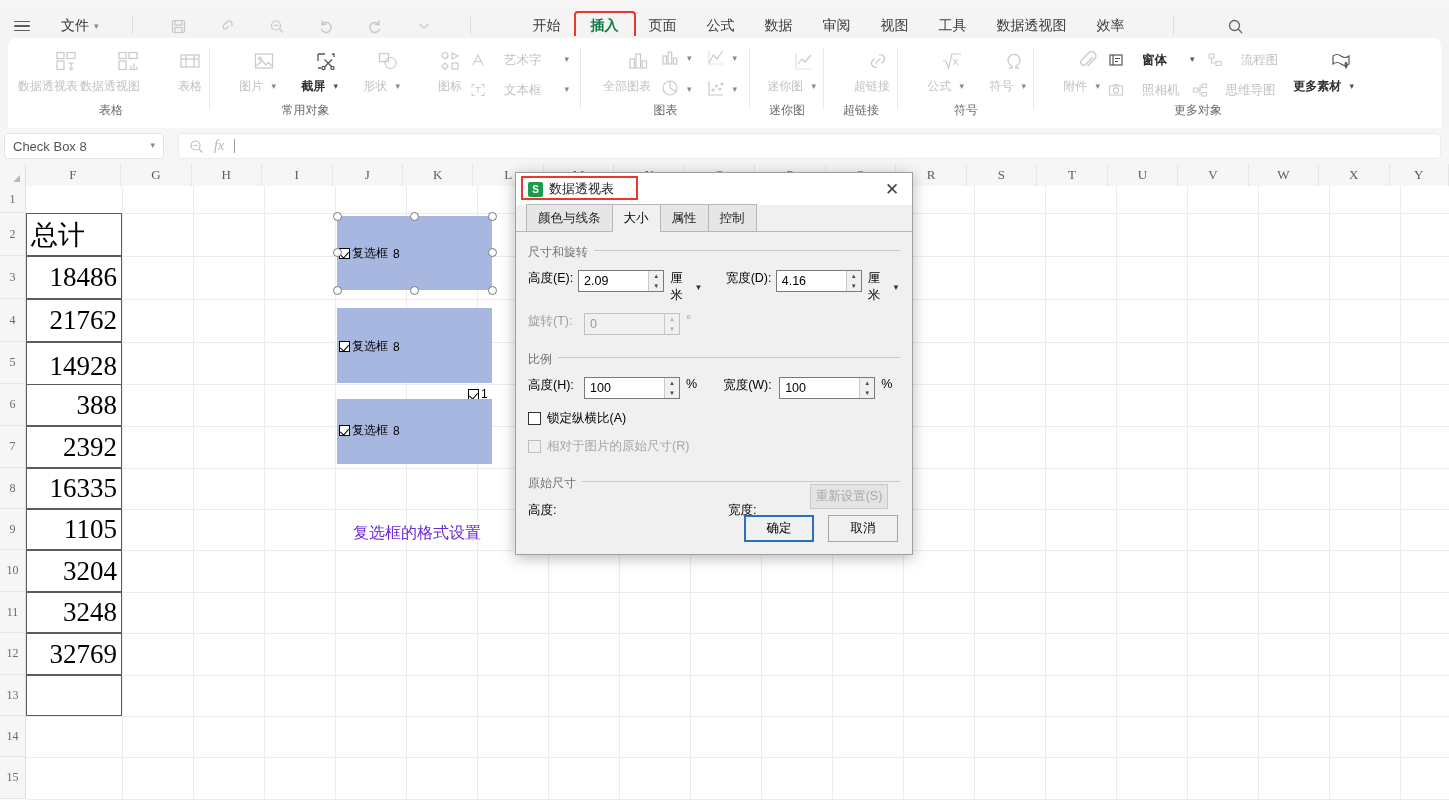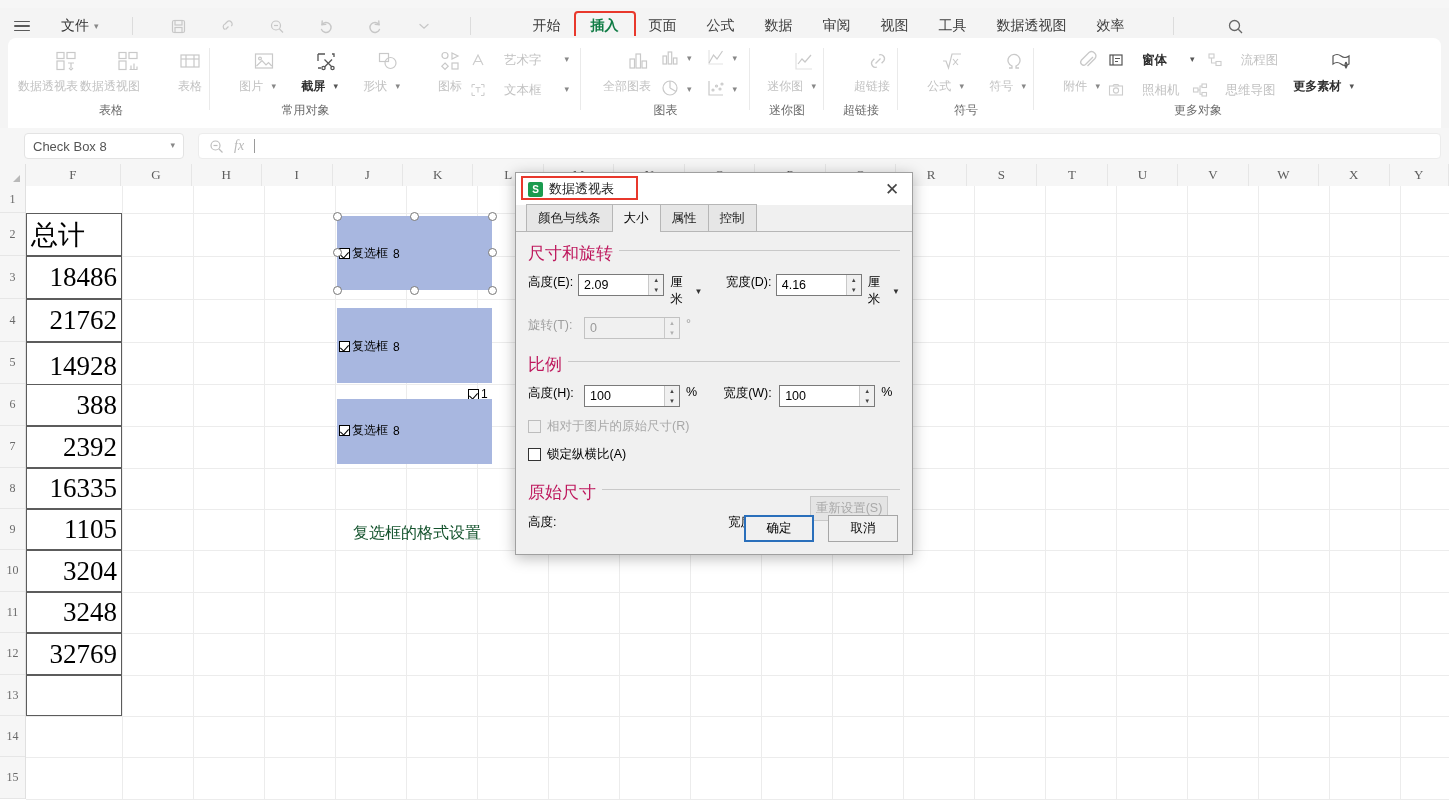--- a/index.html
+++ b/index.html
@@ -83,21 +83,21 @@
   .chart-grid { display:flex; align-items:flex-start;}
   .cg-col { display:flex; flex-direction:column; align-items:center; gap:1px;}
   .cg-cell { display:flex; align-items:center; gap:2px; height:30px; padding:0 7px; cursor:pointer; color:#c9c9c9;}
 
   
   .fbar {
     position:absolute; top:128px; left:0; width:1449px; height:36px; background:#f6f6f6;
     display:flex; align-items:center;
   }
   .namebox {
-    margin-left:24px; width:160px; height:26px; background:#fff; border:1px solid #e3e3e3; border-radius:4px;
+    margin-left:4px; width:160px; height:26px; background:#fff; border:1px solid #e3e3e3; border-radius:4px;
     display:flex; align-items:center; justify-content:space-between; padding:0 8px;
     font-size:13px; color:#555; cursor:pointer;
   }
   .fx-area{
     margin-left:14px; flex:1; height:26px; background:#fff; border:1px solid #ececec; border-radius:4px;
     display:flex; align-items:center; gap:10px; padding:0 10px; margin-right:8px;
   }
   .fx-area .gl { color:#bdbdbd; display:flex; align-items:center;}
   .fx-caret { width:1px; height:14px; background:#9a9a9a; }
 
@@ -148,21 +148,21 @@
   }
   .cbx::after{
     content:""; position:absolute; left:2px; top:1px; width:4px; height:7px;
     border:solid #000; border-width:0 1.6px 1.6px 0; transform: rotate(42deg);
   }
   .handle {
     position:absolute; width:9px; height:9px; border-radius:50%;
     background:#fff; border:1px solid #777;
   }
   .red-note {
-    position:absolute; font-size:16px; color:#14532d; white-space:nowrap;
+    position:absolute; font-size:16px; color:#6d28d9; white-space:nowrap;
     font-family:"Liberation Sans","DejaVu Sans",sans-serif;
   }
 
   
   .dialog {
     position:absolute; left:515px; top:172px; width:398px; height:383px;
     background:#f0f0f0; border:1px solid #a0a0a0;
     box-shadow: 0 3px 14px rgba(0,0,0,.28);
   }
   .dlg-title {
@@ -184,21 +184,21 @@
   }
   .dlg-tabs { display:flex; align-items:flex-end; height:27px; padding-left:10px; background:#f0f0f0;
     border-bottom:1px solid #b6b6b6; }
   .dtab {
     font-size:12.5px; color:#222; padding:5px 11px 4px; cursor:pointer;
     border:1px solid #b6b6b6; border-bottom:none; background:#e6e6e6; margin-right:-1px; position:relative;
   }
   .dtab.active { background:#f0f0f0; color:#000; z-index:2; margin-bottom:-1px; padding-bottom:5px;}
   .dlg-body { position:relative; height:288px; padding:10px 12px 0; }
   .fieldset { position:relative; margin-bottom:4px;}
-  .fs-legend { font-size:17px; color:#be185d; background:#f0f0f0; padding-right:6px; position:relative; z-index:2; display:inline-block;font-family:Liberation Serif, serif;}
+  .fs-legend { font-size:12px; color:#737373; background:#f0f0f0; padding-right:6px; position:relative; z-index:2; display:inline-block;font-family:Liberation Serif, serif;}
   .fs-line { position:absolute; left:0; right:0; top:8px; height:1px; background:#c9c9c9; z-index:1;}
   .frow { display:flex; align-items:flex-start; margin-top:9px; }
   .flabel { font-size:12.5px; color:#000; width:56px; text-align:left;}
   .flabel.dim { color:#9e9e9e;}
   .spin {
     display:flex; align-items:stretch; height:22px; border:1px solid #7a7a7a; background:#fff; width:96px;
   }
   .spin.dim { border-color:#c2c2c2; background:#f0f0f0;}
   .spin input {
     flex:1; border:0; outline:0; background:transparent; font-size:12.5px; color:#000;
@@ -853,26 +853,26 @@
           <span class="spin">
             <input type="text" value="100" style="">
             <span class="arrows">
                 <i>▲</i>
                 <i>▼</i>
               </span>
           </span>
           <span class="pct">%</span>
         </div>
         <div class="cbrow">
+          <span class="dlg-cb"></span>
+          <span class="cbtxt">锁定纵横比(A)</span>
+        </div>
+        <div class="cbrow">
           <span class="dlg-cb dim"></span>
           <span class="cbtxt dim">相对于图片的原始尺寸(R)</span>
-        </div>
-        <div class="cbrow">
-          <span class="dlg-cb"></span>
-          <span class="cbtxt">锁定纵横比(A)</span>
         </div>
       </div>
 
       <div class="fieldset" style="margin-top:18px">
         <div class="fs-line"></div>
         <span class="fs-legend">原始尺寸</span>
         <div class="orig-row">
           <span style="width:100px">高度:</span>
           <span style="width:60px"></span>
           <span style="margin-left:40px">宽度:</span>

